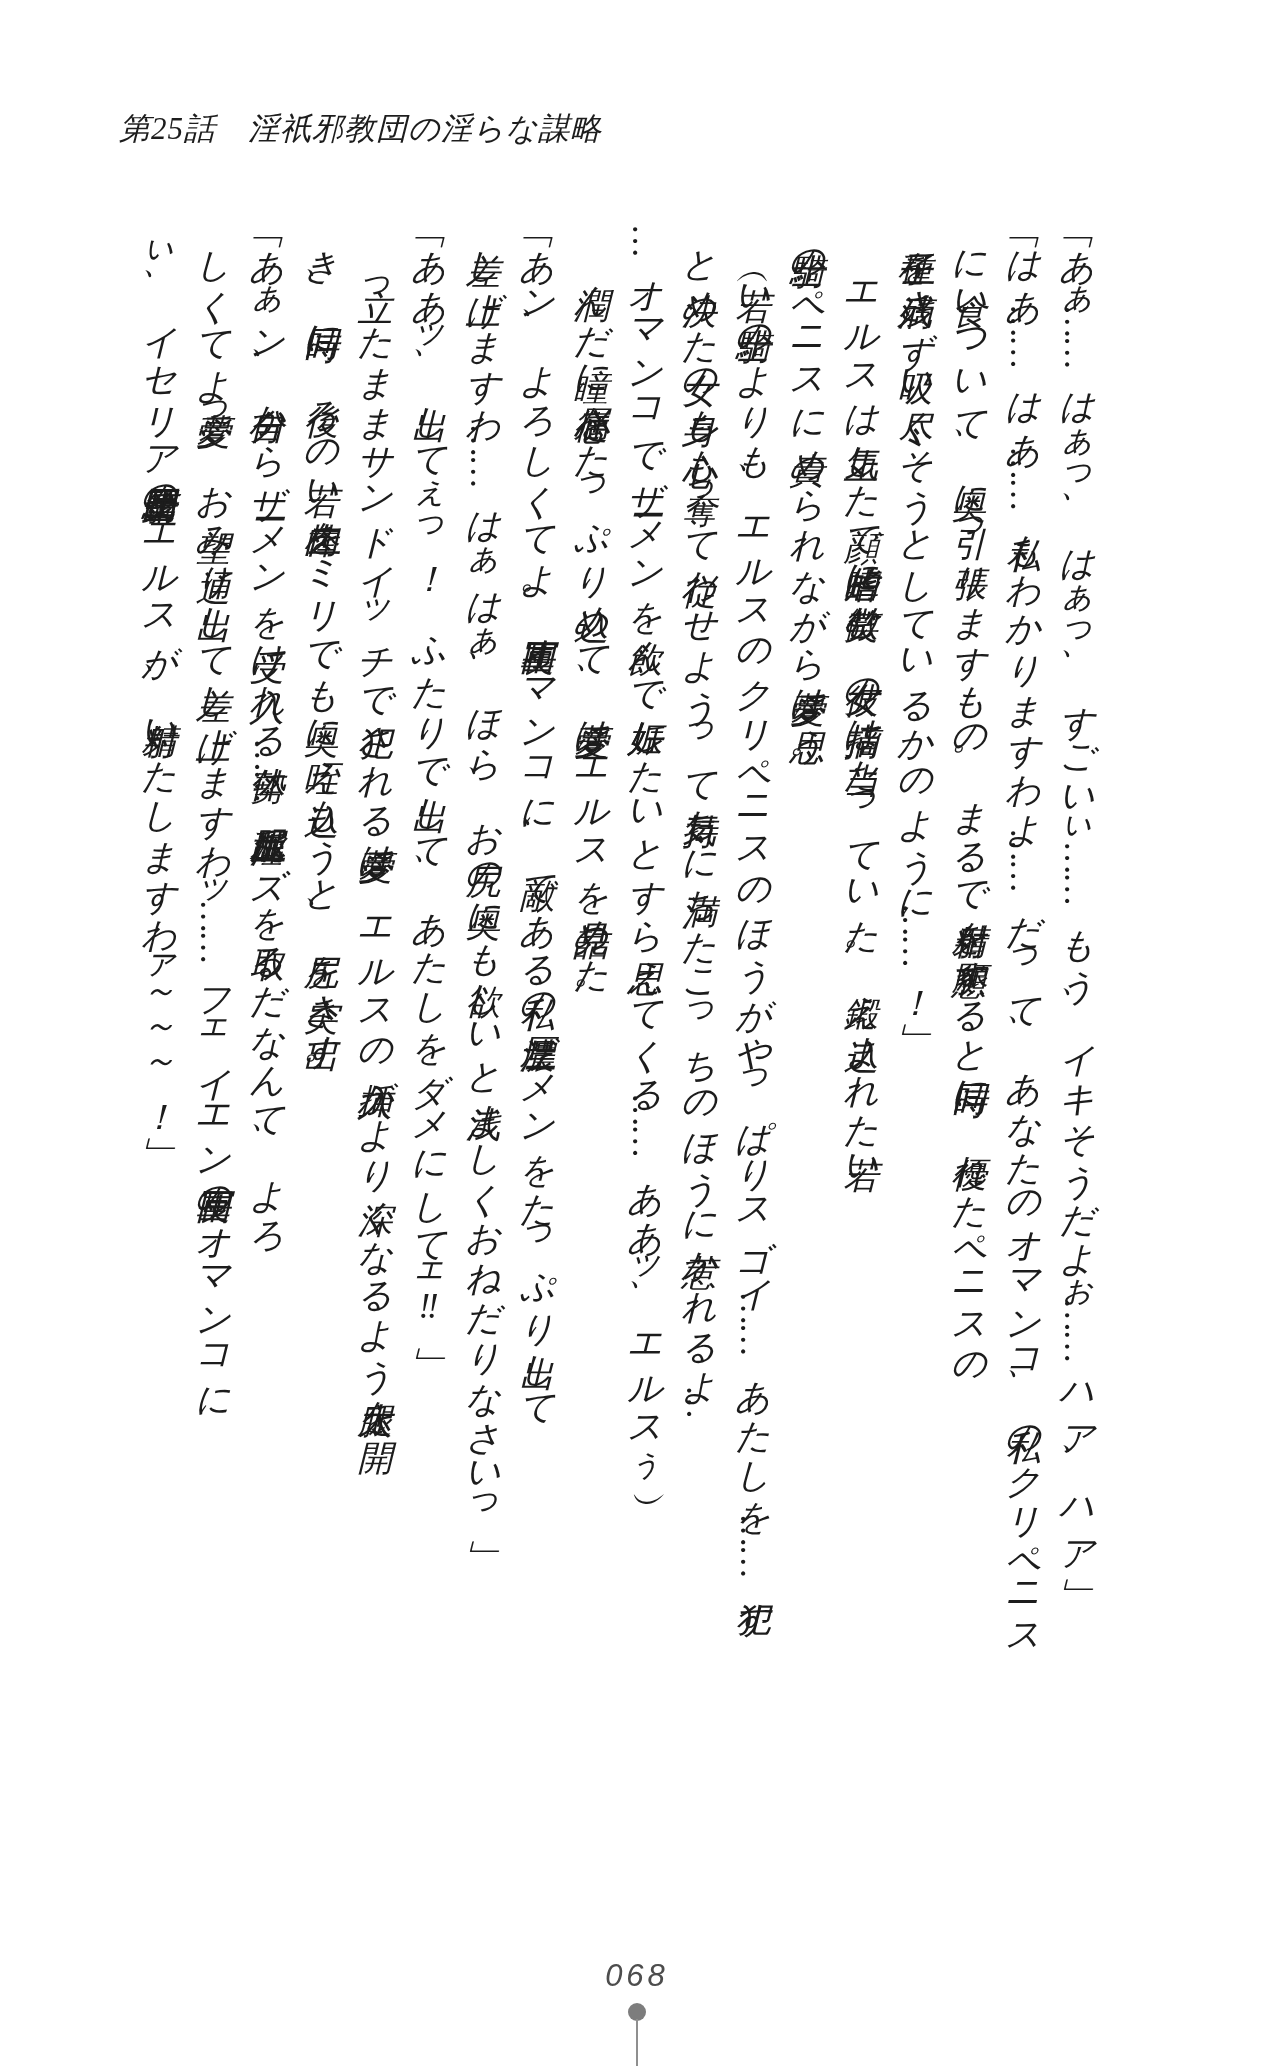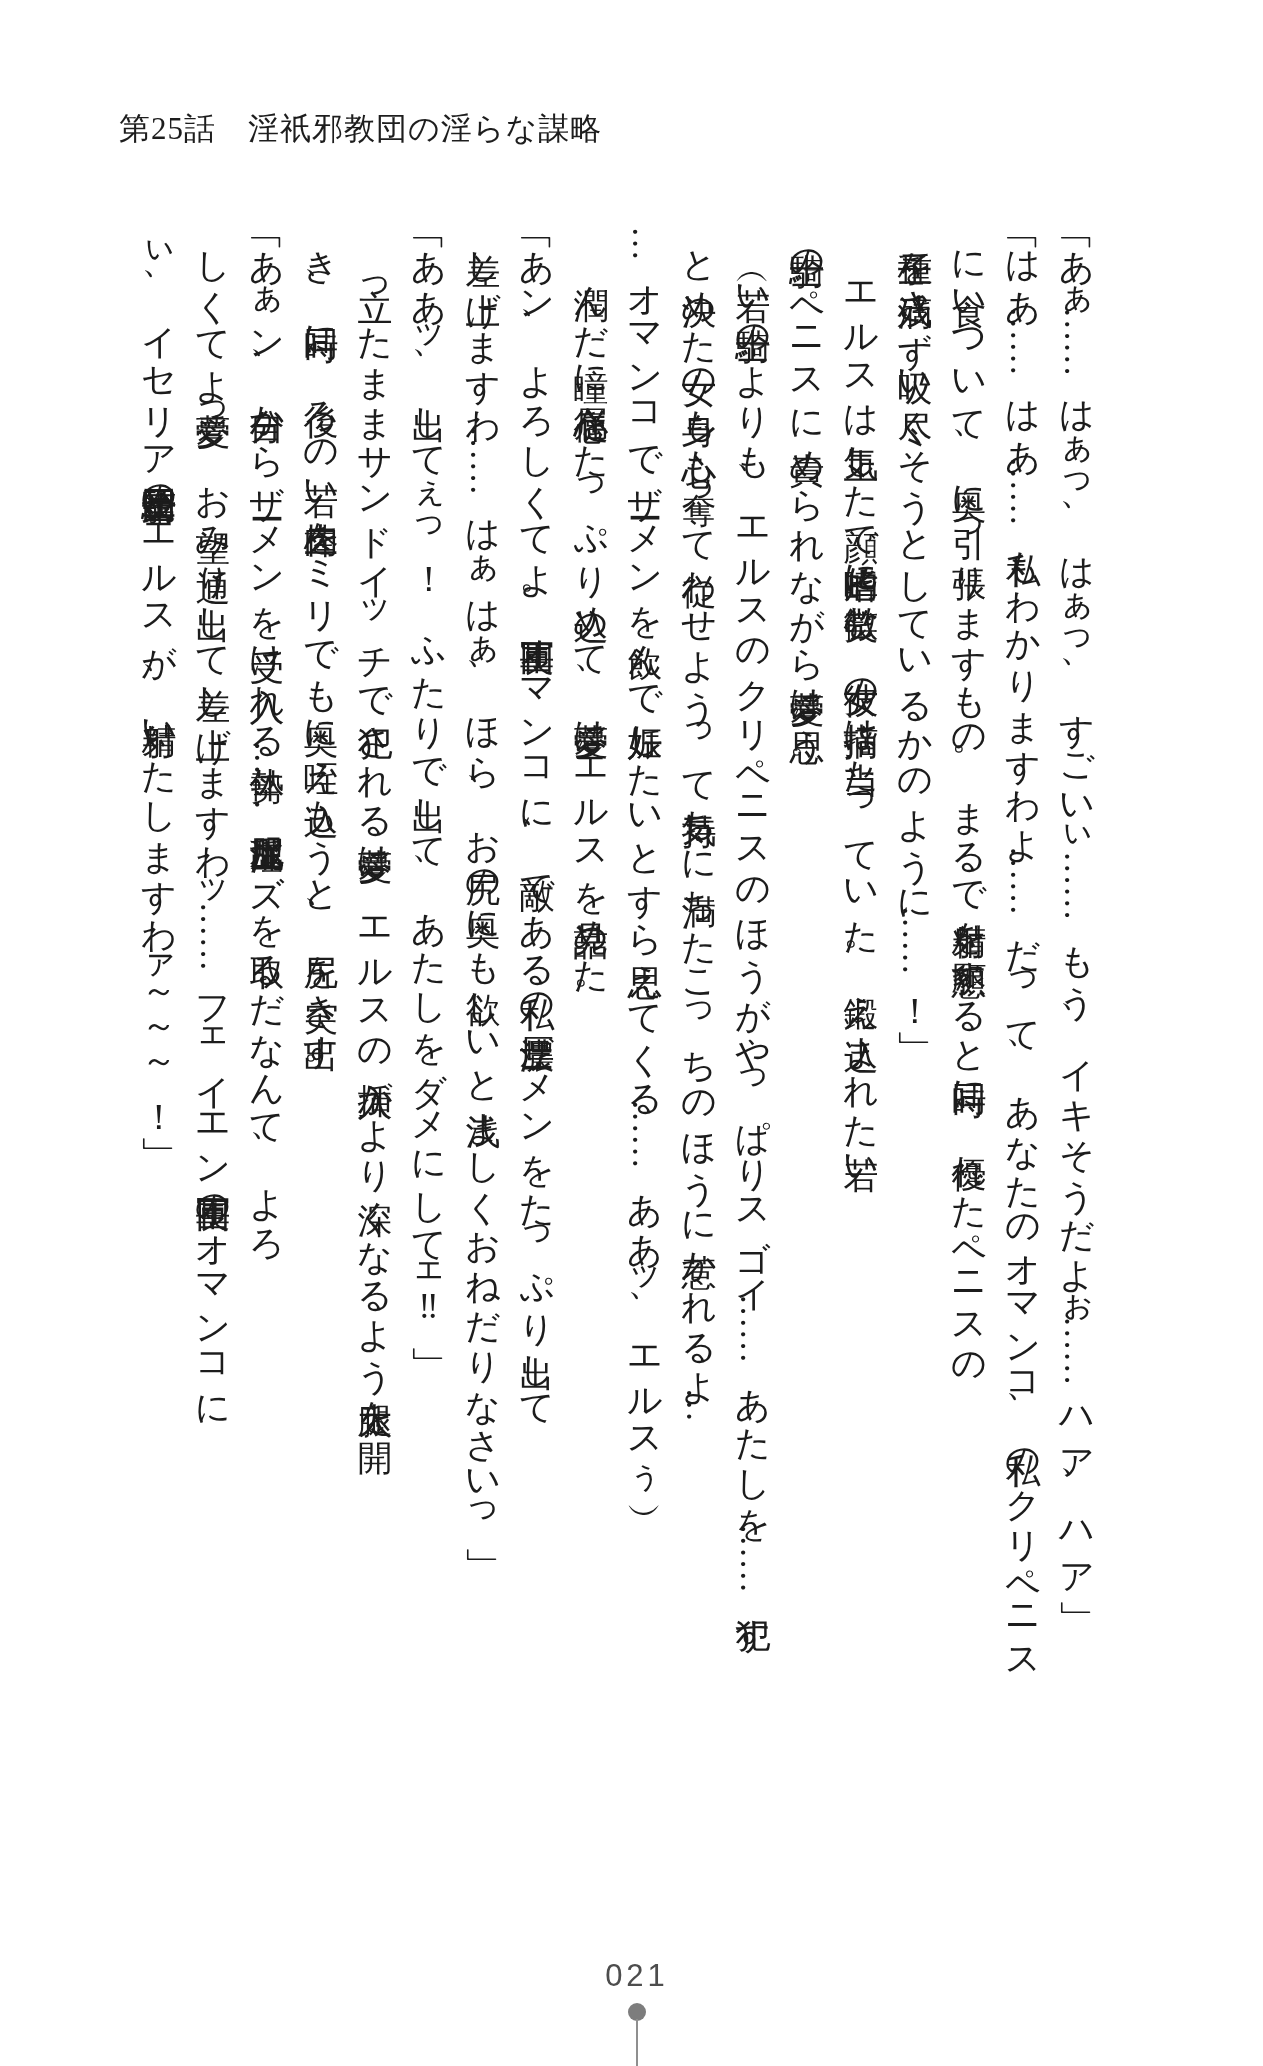--- a/index.html
+++ b/index.html
@@ -7,20 +7,21 @@
     padding: 0;
     background: #ffffff;
   }
   .page {
     position: relative;
     width: 1263px;
     height: 2066px;
     background: #ffffff;
     overflow: hidden;
     font-family: "Liberation Serif", "DejaVu Serif", serif;
+    font-style: italic;
   }
   .chapter-header {
     position: absolute;
     left: 119px;
     top: 108px;
     font-size: 31px;
     letter-spacing: 1px;
     color: #1d1d1d;
     white-space: pre;
   }
@@ -94,18 +95,18 @@
     <div class="vline">「あン、よろしくてよ。軍団長オマンコに、敵である私の濃厚ザーメンをたっぷり出して</div>
     <div class="vline">差し上げますわ……はぁはぁ、ほら、お尻の奥にも欲しいと浅ましくおねだりなさいっ」</div>
     <div class="vline">「ああッ、出してぇっ！　ふたりで出して、あたしをダメにしてェ‼」</div>
     <div class="vline ind">立ったままサンドイッチで犯される愛夢は、エルスの挿入がより深くなるよう太腿を開</div>
     <div class="vline">き、同時に、後ろの若い肉棒を一ミリでも奥に咥え込もうと、尻を突き出す。</div>
     <div class="vline">「あぁン、自分からザーメンを受け入れる体勢……淫乱屈服ポーズを取るだなんて、よろ</div>
     <div class="vline">しくてよ愛夢っ、お望み通り出して差し上げますわッ……フェイエン軍団長のオマンコに</div>
     <div class="vline">ぃ、イセリア第三騎士団団長のエルスが、射精いたしますわァ～～～！」</div>
   </div>
 
-  <div class="page-number">021</div>
+  <div class="page-number">068</div>
 
   <div class="footer-dot"></div>
   <div class="footer-stem"></div>
 
 </div>
 
 </body></html>

